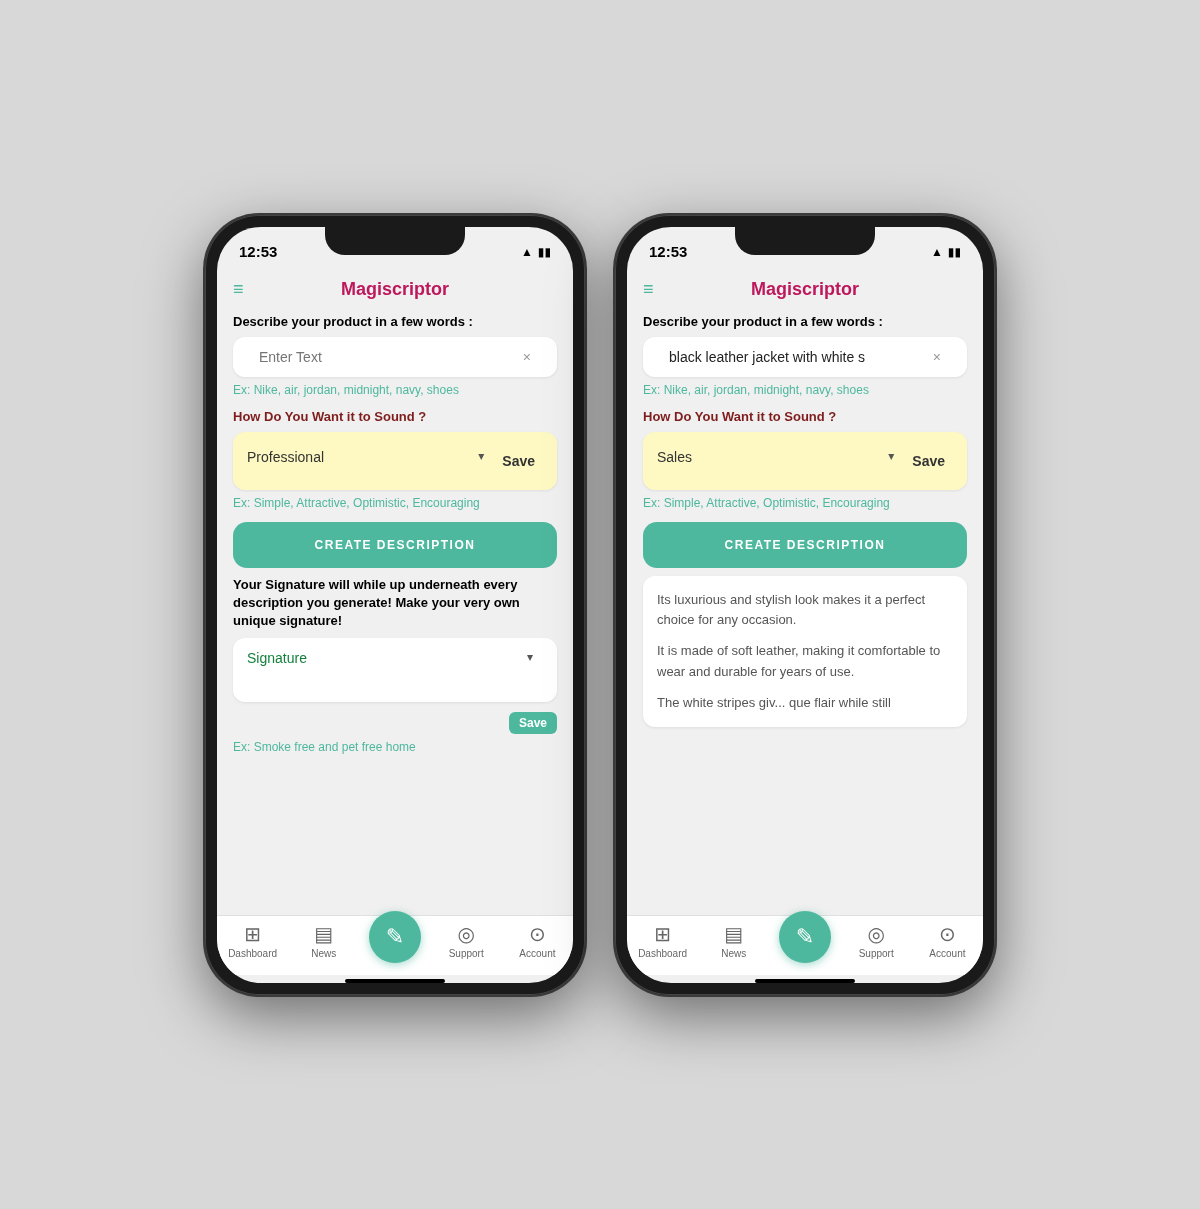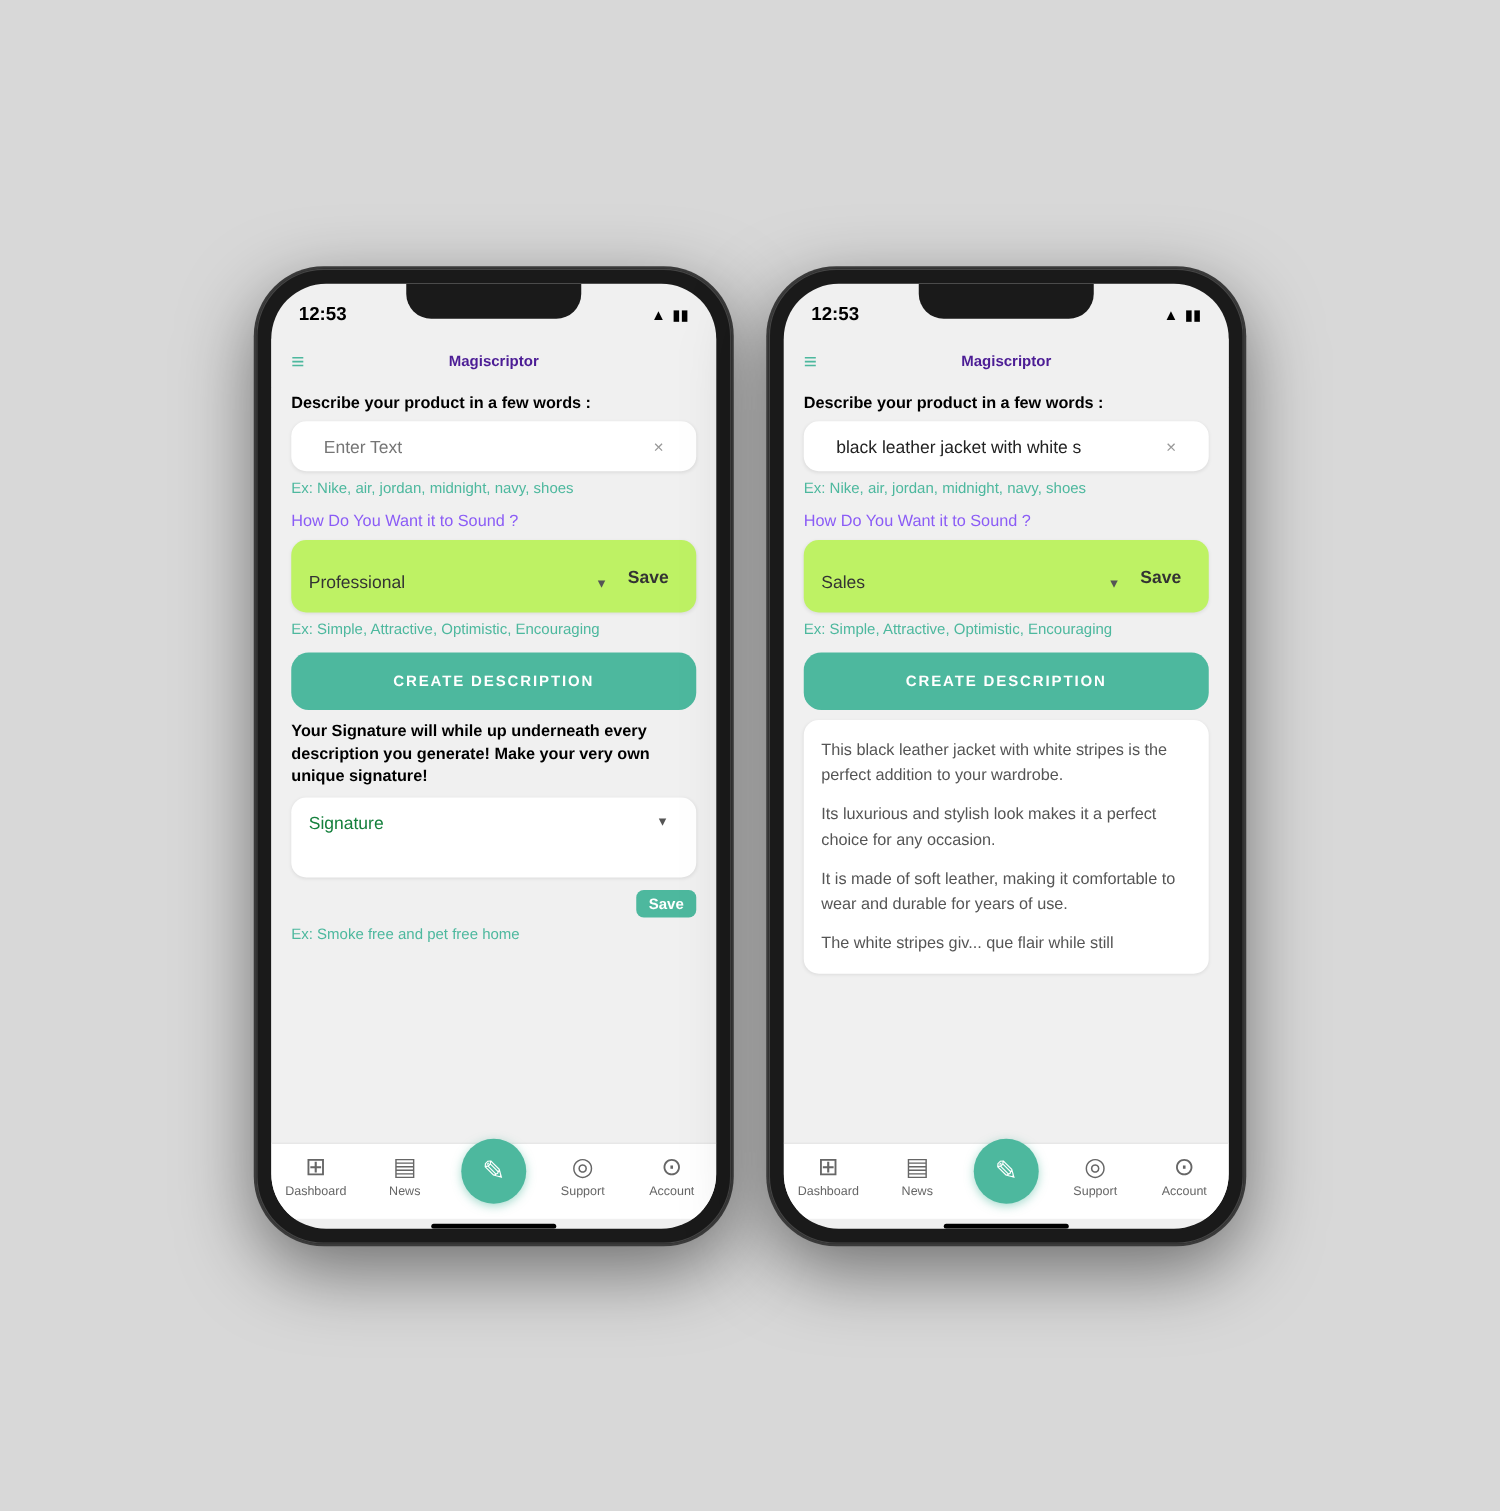--- a/index.html
+++ b/index.html
@@ -96,23 +96,23 @@
     }
 
     .hamburger-icon {
       font-size: 18px;
       color: #4db89e;
       margin-right: auto;
       font-weight: bold;
     }
 
     .app-title {
-      font-size: 12px;
+      font-size: 18px;
       font-weight: 600;
-      color: #4c1d95;
+      color: #be185d;
       position: absolute;
       left: 50%;
       transform: translateX(-50%);
     }
 
     
     .phone-content {
       flex: 1;
       overflow: hidden;
       padding: 4px 16px 0;
@@ -158,31 +158,31 @@
     }
 
     .hint-text {
       font-size: 12px;
       color: #4db89e;
       margin-bottom: 12px;
     }
 
     .sound-label {
       font-size: 13px;
-      font-weight: 400;
-      color: #8b5cf6;
+      font-weight: 700;
+      color: #7f1d1d;
       margin-bottom: 8px;
     }
 
     .sound-row {
-      background: #bef264;
+      background: #fef9c3;
       border-radius: 12px;
       padding: 17px 14px;
       display: flex;
-      align-items: flex-end;
+      align-items: flex-start;
       justify-content: space-between;
       margin-bottom: 6px;
       box-shadow: 0 1px 3px rgba(0,0,0,0.08);
     }
 
     .sound-row select {
       border: none;
       background: transparent;
       font-size: 14px;
       color: #333;
@@ -501,21 +501,20 @@
           <span class="dropdown-arrow">▾</span>
           <button class="save-btn">Save</button>
         </div>
 
         <div class="sound-hint">Ex: Simple, Attractive, Optimistic, Encouraging</div>
 
         <button class="create-btn">CREATE DESCRIPTION</button>
 
         
         <div class="description-card">
-          <p>This black leather jacket with white stripes is the perfect addition to your wardrobe.</p>
           <p>Its luxurious and stylish look makes it a perfect choice for any occasion.</p>
           <p>It is made of soft leather, making it comfortable to wear and durable for years of use.</p>
           <p>The white stripes giv... que flair while still</p>
         </div>
       </div>
 
       <div class="bottom-nav">
         <div class="nav-item">
           <span class="nav-icon">⊞</span>
           <span>Dashboard</span>

